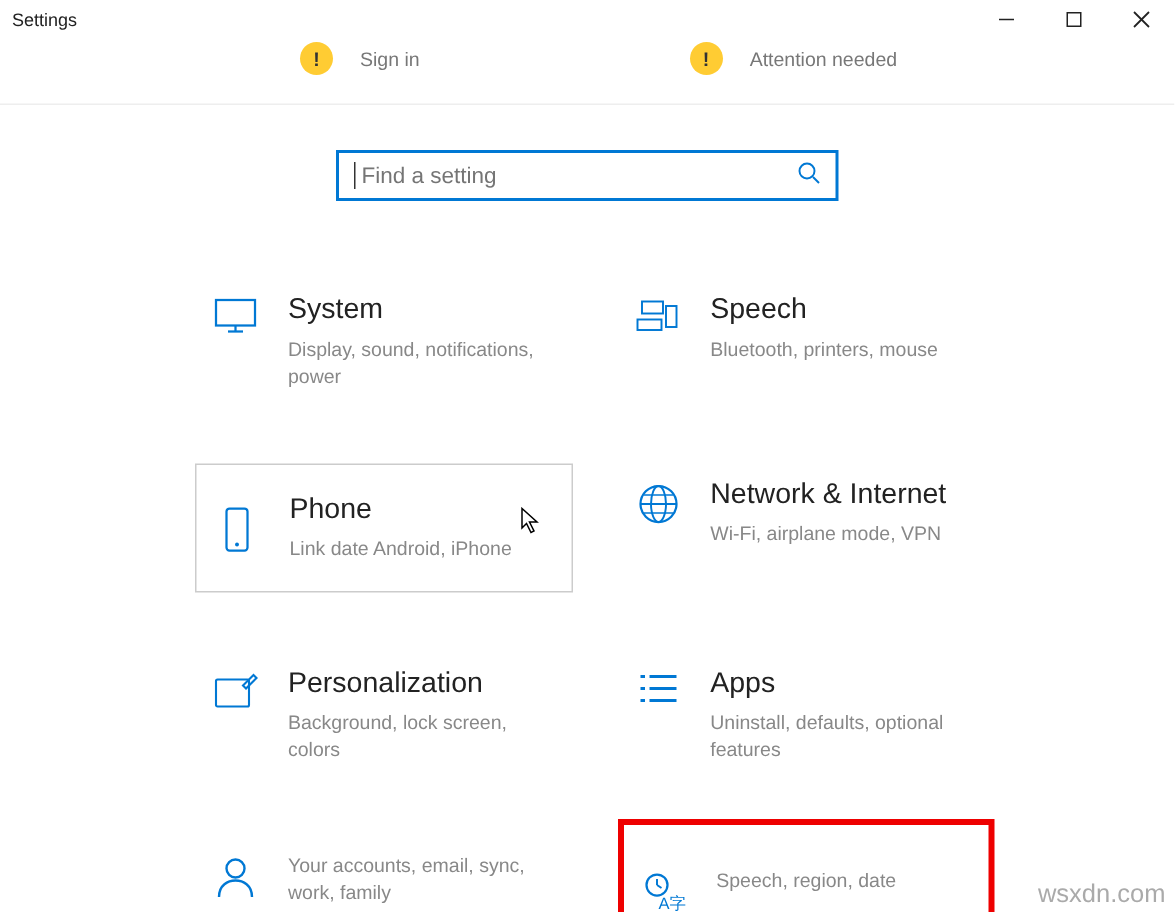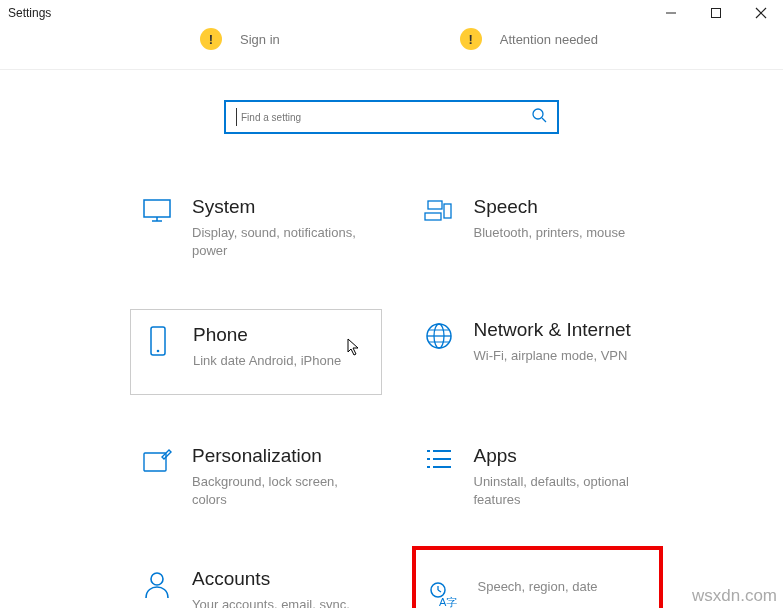--- a/index.html
+++ b/index.html
@@ -88,21 +88,21 @@
     .cursor {
       width: 1px;
       height: 18px;
       background: #333;
       margin-right: 4px;
     }
     .search-input {
       flex: 1;
       border: none;
       outline: none;
-      font-size: 10px;
+      font-size: 15px;
       color: #701a75;
       background: transparent;
     }
     .search-icon {
       color: #0078d4;
     }
     
     .grid {
       margin: 52px 120px 0 130px;
       display: grid;
@@ -233,21 +233,21 @@
           <rect x="20" y="6" width="7" height="14" stroke="#0078d4" stroke-width="1.3" fill="none"></rect>
           <rect x="1" y="15" width="16" height="7" stroke="#0078d4" stroke-width="1.3" fill="none"></rect>
         </svg>
     </div>
     <div class="tile-text">
       <div class="tile-title">Speech</div>
       <div class="tile-desc">Bluetooth, printers, mouse</div>
     </div>
   </div>
 
-  <div class="tile phone" style="position:relative;">
+  <div class="tile phone" style="position:relative;align-items:center;">
     <div class="tile-icon">
       <svg width="20" height="30" viewBox="0 0 20 30">
           <rect x="3" y="1" width="14" height="28" rx="2" stroke="#0078d4" stroke-width="1.5" fill="none"></rect>
           <circle cx="10" cy="25" r="1.3" fill="#0078d4"></circle>
         </svg>
     </div>
     <div class="tile-text">
       <div class="tile-title">Phone</div>
       <div class="tile-desc">Link date Android, iPhone</div>
     </div>
@@ -305,21 +305,20 @@
   </div>
 
   <div class="tile">
     <div class="tile-icon">
       <svg width="28" height="30" viewBox="0 0 28 30">
           <circle cx="14" cy="9" r="6" stroke="#0078d4" stroke-width="1.6" fill="none"></circle>
           <path d="M3 28 C3 20 9 17 14 17 C19 17 25 20 25 28" stroke="#0078d4" stroke-width="1.6" fill="none"></path>
         </svg>
     </div>
     <div class="tile-text">
-      <div class="tile-title">Accounts</div>
       <div class="tile-desc">Your accounts, email, sync, work, family</div>
     </div>
   </div>
 
   <div class="tile highlight">
     <div class="tile-icon">
       <svg width="30" height="30" viewBox="0 0 30 30">
           <circle cx="10" cy="10" r="7" stroke="#0078d4" stroke-width="1.5" fill="none"></circle>
           <line x1="10" y1="6" x2="10" y2="10" stroke="#0078d4" stroke-width="1.3"></line>
           <line x1="10" y1="10" x2="13" y2="12" stroke="#0078d4" stroke-width="1.3"></line>

